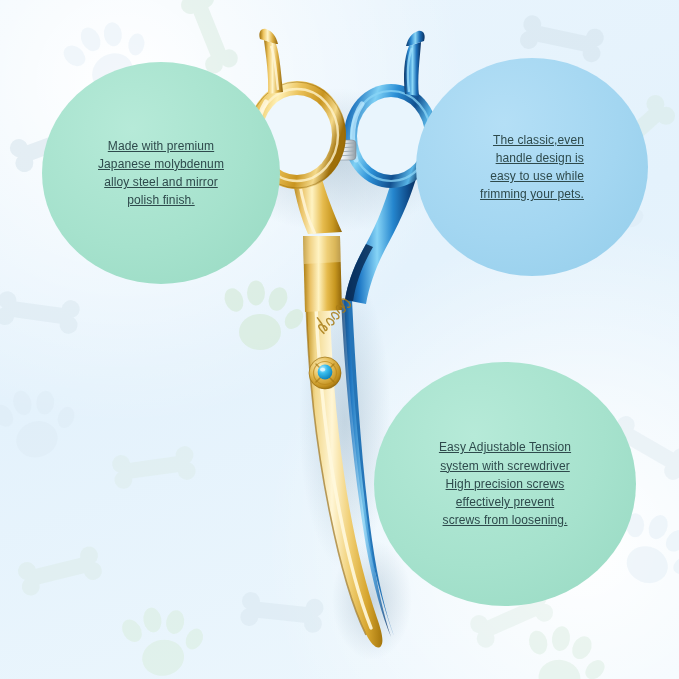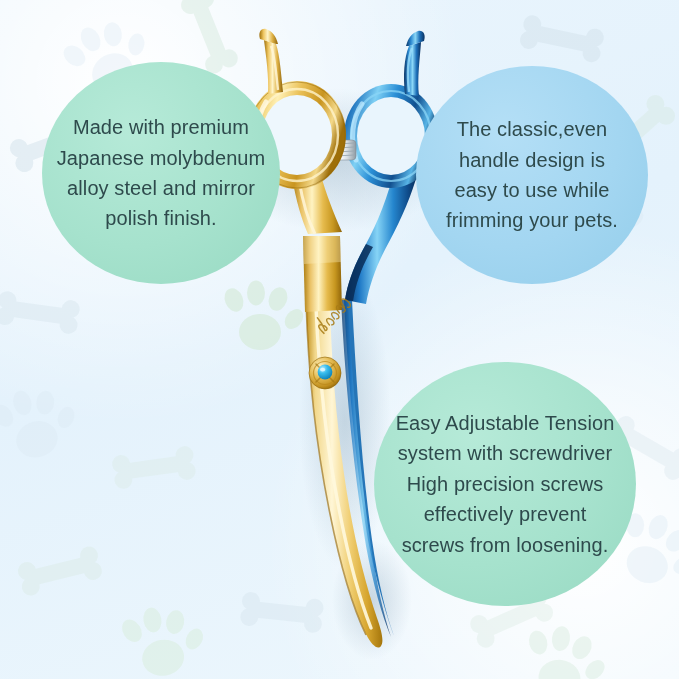--- a/index.html
+++ b/index.html
@@ -37,35 +37,36 @@
     position: absolute;
     border-radius: 50%;
     display: flex;
     align-items: center;
     justify-content: center;
     text-align: center;
     box-sizing: border-box;
   }
   .circle .c-text {
     color: #2e4a4c;
-    font-size: 20px;
+    font-size: 12px;
     line-height: 1.52;
     letter-spacing: 0.1px;
     white-space: pre-line;
     padding: 0 8px;
+    text-decoration: underline;
   }
   .circle-green {
     background: radial-gradient(circle at 38% 30%, #b6ead8 0%, #a6e2cd 55%, #97d9c2 100%);
   }
   .circle-blue {
     background: radial-gradient(circle at 38% 30%, #b4dff6 0%, #a3d6f1 55%, #93cdea 100%);
   }
 
   #circle-tl { left: 42px;  top: 62px;  width: 238px; height: 222px; }
-  #circle-tr { left: 416px; top: 66px;  width: 232px; height: 218px; }
+  #circle-tr { left: 416px; top: 58px;  width: 232px; height: 218px; text-align: right; }
   #circle-bl { left: 58px;  top: 350px; width: 252px; height: 238px; }
   #circle-br { left: 374px; top: 362px; width: 262px; height: 244px; align-items: center; }
 
   
   #scissors {
     position: absolute;
     left: 0;
     top: 0;
     width: 679px;
     height: 679px;

